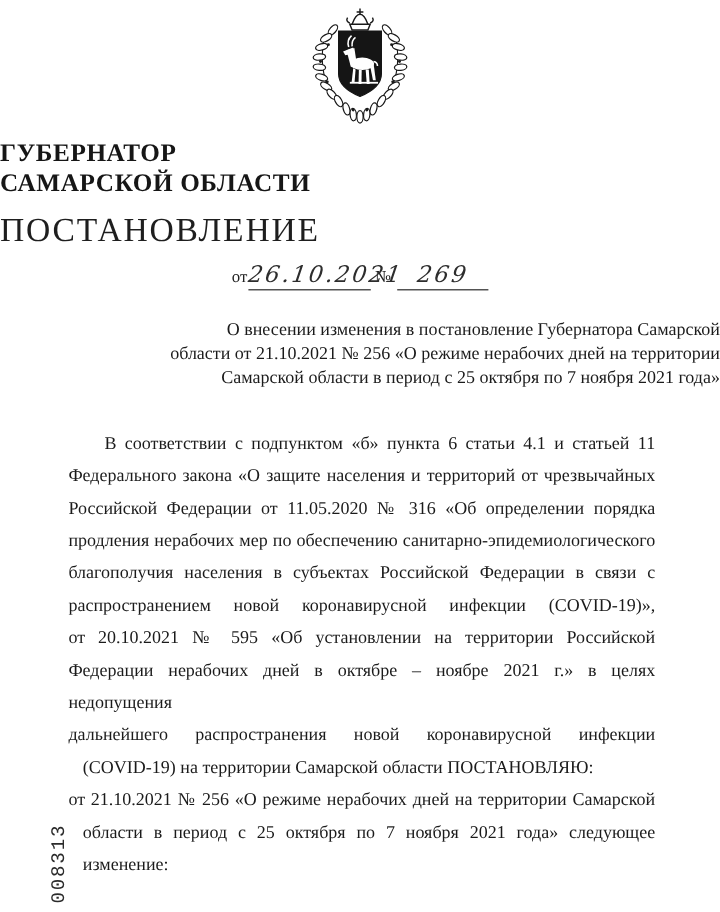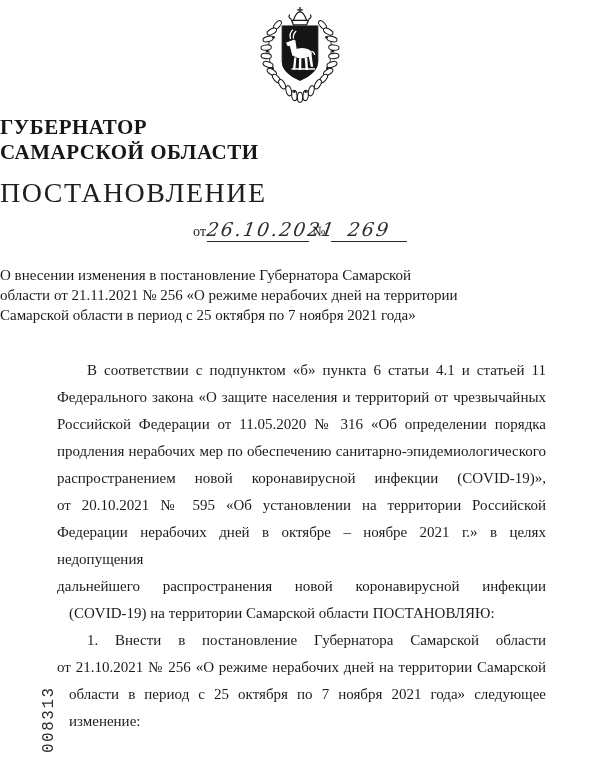--- a/index.html
+++ b/index.html
@@ -44,21 +44,21 @@
   .blank.date-val { width:102px; margin-left:1px; }
   .blank.num-val  { width:76px;  margin-left:5px; }
   .hand {
     display:inline-block; font-family:"DejaVu Serif", serif;
     font-style:italic; font-size:19px; letter-spacing:2px;
     transform:skewX(-8deg); color:#2d2d2d; line-height:24px;
   }
 
   .title {
     position:absolute; top:265px; left:0; width:100%;
-    text-align:left; font-size:15px; line-height:20px; color:#1b1b1b;
+    text-align:right; font-size:15px; line-height:20px; color:#1b1b1b;
   }
 
   .body-text {
     position:absolute; top:357px; left:57px; width:489px;
     font-size:15px; line-height:27px; color:#1b1b1b;
   }
   .body-text .line { text-align:justify; text-align-last:justify; white-space:normal; }
   .body-text .line.last  { text-align-last:left;margin-left:12px; }
   .body-text .line.first { text-indent:30px; }
 </style>
@@ -148,36 +148,36 @@
 
   <div class="doc-type">ПОСТАНОВЛЕНИЕ</div>
 
   <div class="date-line">
     <span class="lbl">от</span><span class="blank date-val"><span class="hand">26.10.2021</span></span>
     <span class="lbl">№</span><span class="blank num-val"><span class="hand">269</span></span>
   </div>
 
   <div class="title">
       <div>О внесении изменения в постановление Губернатора Самарской</div>
-      <div>области от 21.11.2021 № 256 «О режиме нерабочих дней на территории</div>
+      <div>области от 21.10.2021 № 256 «О режиме нерабочих дней на территории</div>
       <div>Самарской области в период с 25 октября по 7 ноября 2021 года»</div>
     </div>
 
   <div class="body-text">
       <div>
         <div class="line first">В соответствии с подпунктом «б» пункта 6 статьи 4.1 и статьей 11</div>
         <div class="line">Федерального закона «О защите населения и территорий от чрезвычайных</div>
         <div class="line">Российской Федерации от 11.05.2020 № 316 «Об определении порядка</div>
         <div class="line">продления нерабочих мер по обеспечению санитарно-эпидемиологического</div>
+        <div class="line">благополучия населения в субъектах Российской Федерации в связи с</div>
         <div class="line">распространением новой коронавирусной инфекции (COVID-19)»,</div>
         <div class="line">от 20.10.2021 № 595 «Об установлении на территории Российской</div>
         <div class="line">Федерации нерабочих дней в октябре – ноябре 2021 г.» в целях недопущения</div>
         <div class="line">дальнейшего распространения новой коронавирусной инфекции</div>
         <div class="line last">(COVID-19) на территории Самарской области ПОСТАНОВЛЯЮ:</div>
       </div>
       <div>
-        <div class="line first">1. Внести в постановление Губернатора Самарской области</div>
         <div class="line">от 21.10.2021 № 256 «О режиме нерабочих дней на территории Самарской</div>
         <div class="line last">области в период с 25 октября по 7 ноября 2021 года» следующее изменение:</div>
       </div>
     </div>
 
 </div>
 
 </body></html>

